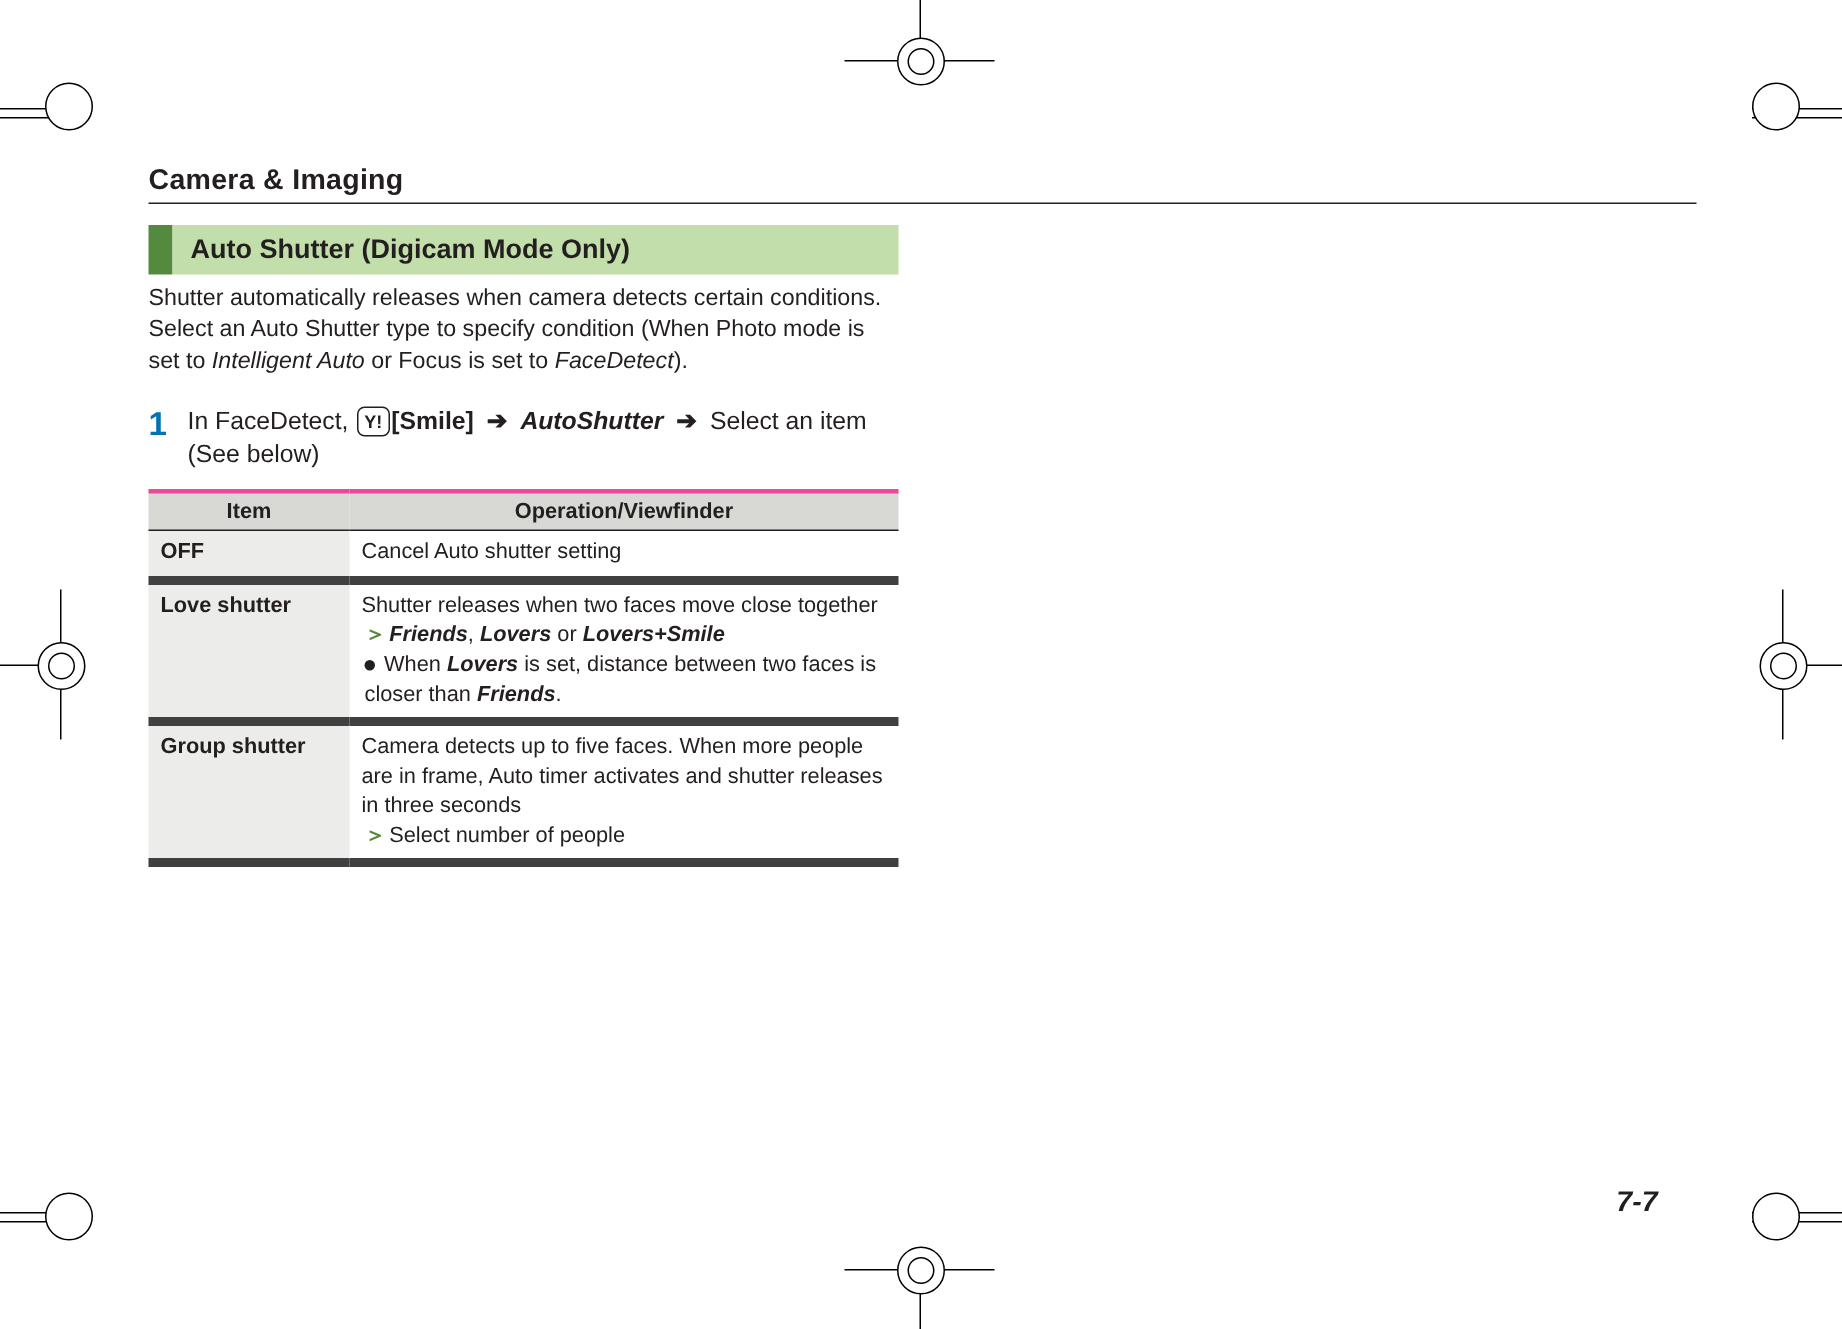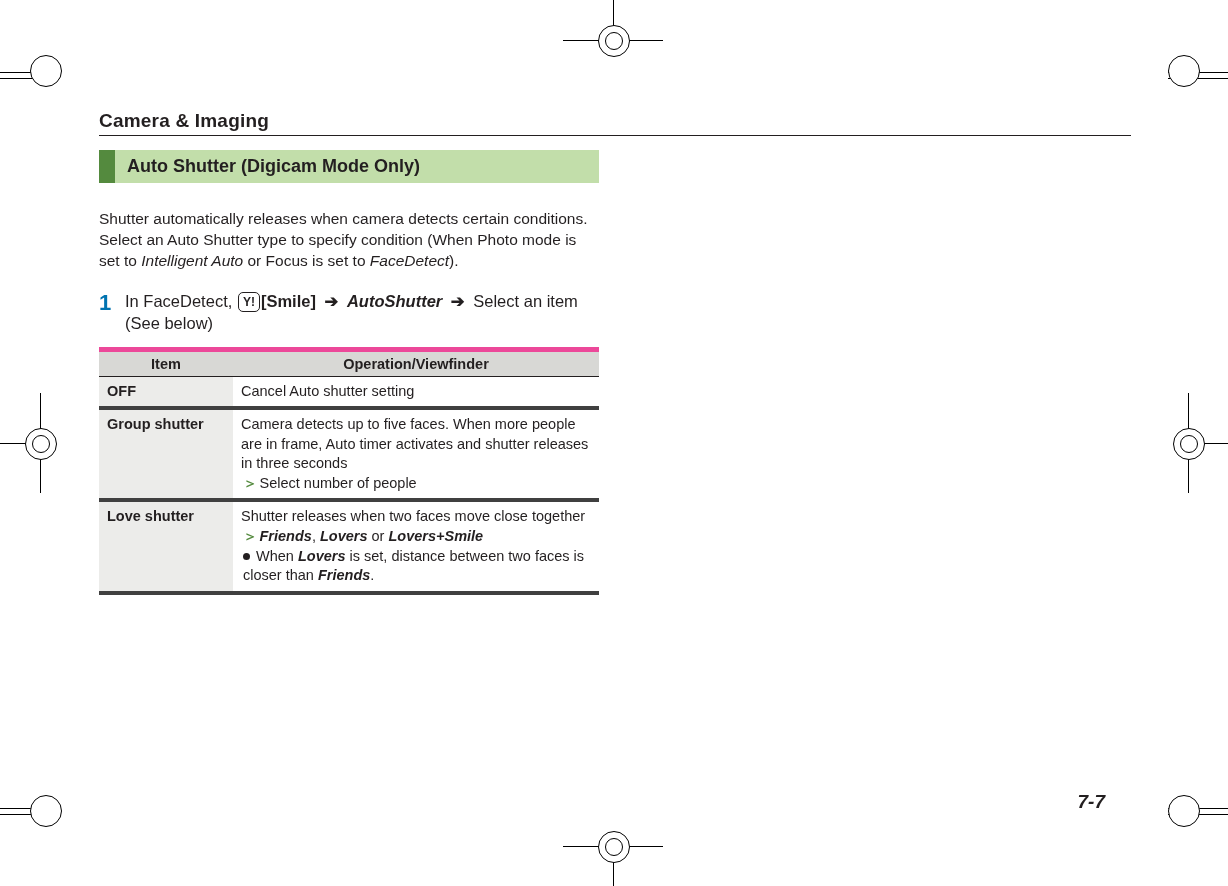--- a/index.html
+++ b/index.html
@@ -8,35 +8,35 @@
   .reg{position:absolute;pointer-events:none;}
   .reg-line-h{position:absolute;height:1px;background:#000;}
   .reg-line-v{position:absolute;width:1px;background:#000;}
   .reg-circle{position:absolute;border:1px solid #000;border-radius:50%;background:#fff;}
   .reg-circle.inner{background:transparent;}
   
   .sheet{position:absolute;left:85px;top:55px;width:1060px;height:780px;}
   .section-title{position:absolute;left:14px;top:55px;font-size:19px;font-weight:700;letter-spacing:.2px;}
   .hr{position:absolute;left:14px;top:80px;width:1032px;height:1px;background:#231f20;}
   .content{position:absolute;left:14px;top:95px;width:500px;}
-  .h-block{display:flex;align-items:stretch;margin-bottom:26px;}
+  .h-block{display:flex;align-items:stretch;margin-bottom:6px;}
   .h-stripe{width:16px;background:#548a3e;}
   .h-bar{flex:1;background:#c2deaa;padding:6px 12px;font-size:18px;font-weight:700;color:#231f20;}
   .intro{font-size:15.5px;font-weight:400;line-height:1.35;margin-bottom:18px;}
   .intro .ital{font-style:italic;}
   .step{display:flex;align-items:flex-start;margin-bottom:12px;}
   .step-num{color:#0073b0;font-weight:800;font-size:22px;width:26px;line-height:1;margin-top:2px;}
   .step-body{font-size:16.5px;line-height:1.35;flex:1;}
   .keyicon{display:inline-flex;align-items:center;justify-content:center;border:1.5px solid #231f20;border-radius:5px;padding:0 4px;height:18px;font-size:12px;font-weight:700;vertical-align:middle;margin:0 1px;}
   .arrow{display:inline-block;font-weight:700;margin:0 4px;}
   .bolditalic{font-weight:700;font-style:italic;}
   .bold{font-weight:700;}
   table.opt{border-collapse:collapse;width:100%;font-size:14.5px;margin-top:4px;}
-  table.opt th{background:#d8d8d5;font-weight:700;padding:4px 8px;border-top:5px solid #ec4899;border-bottom:1px solid #231f20;text-align:center;}
-  table.opt td{padding:5px 8px;border-bottom:4px solid #404040;vertical-align:top;line-height:1.35;}
+  table.opt th{background:#d8d8d5;font-weight:700;padding:4px 8px;border-top:3px solid #ec4899;border-bottom:1px solid #231f20;text-align:center;}
+  table.opt td{padding:5px 8px;border-bottom:6px solid #404040;vertical-align:top;line-height:1.35;}
   table.opt td.item{background:#ececea;font-weight:700;width:118px;}
   .chev{color:#548a3e;font-weight:800;margin-right:2px;}
   .bullet{display:inline-block;width:7px;height:7px;background:#231f20;border-radius:50%;margin-right:6px;vertical-align:middle;}
   .subline{padding-left:2px;}
   .pagenum{position:absolute;right:40px;bottom:22px;font-size:19px;font-style:italic;font-weight:600;text-align:right;}
 </style>
 </head>
 <body>
 
 <div class="reg">
@@ -110,38 +110,38 @@
           <th>Item</th>
           <th>Operation/Viewfinder</th>
         </tr>
       </thead>
       <tbody>
         <tr>
           <td class="item">OFF</td>
           <td>Cancel Auto shutter setting</td>
         </tr>
         <tr>
-          <td class="item">Group shutter</td>
-          <td>
-            <div>Camera detects up to five faces. When more people are in frame, Auto timer activates and shutter releases in three seconds</div>
-            <div class="subline">
-              <span class="chev">＞</span><span>Select number of people</span>
-            </div>
-          </td>
-        </tr>
-        <tr>
           <td class="item">Love shutter</td>
           <td>
             <div>Shutter releases when two faces move close together</div>
             <div class="subline">
               <span class="chev">＞</span><span class="bolditalic">Friends</span><span>, </span><span class="bolditalic">Lovers</span><span> or </span><span class="bolditalic">Lovers+Smile</span>
             </div>
             <div class="subline">
               <span class="bullet"></span><span>When </span><span class="bolditalic">Lovers</span><span> is set, distance between two faces is closer than </span><span class="bolditalic">Friends</span><span>.</span>
             </div>
           </td>
         </tr>
+        <tr>
+          <td class="item">Group shutter</td>
+          <td>
+            <div>Camera detects up to five faces. When more people are in frame, Auto timer activates and shutter releases in three seconds</div>
+            <div class="subline">
+              <span class="chev">＞</span><span>Select number of people</span>
+            </div>
+          </td>
+        </tr>
       </tbody>
     </table>
   </div>
 
   <div class="pagenum">7-7</div>
 </div>
 
 </body></html>

